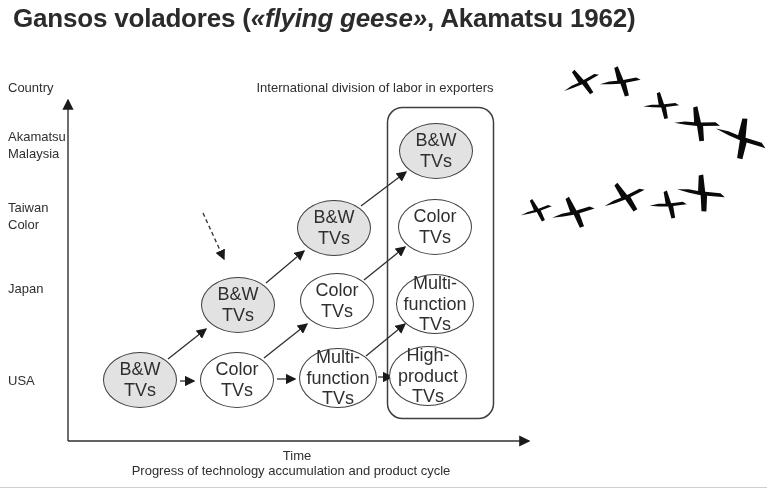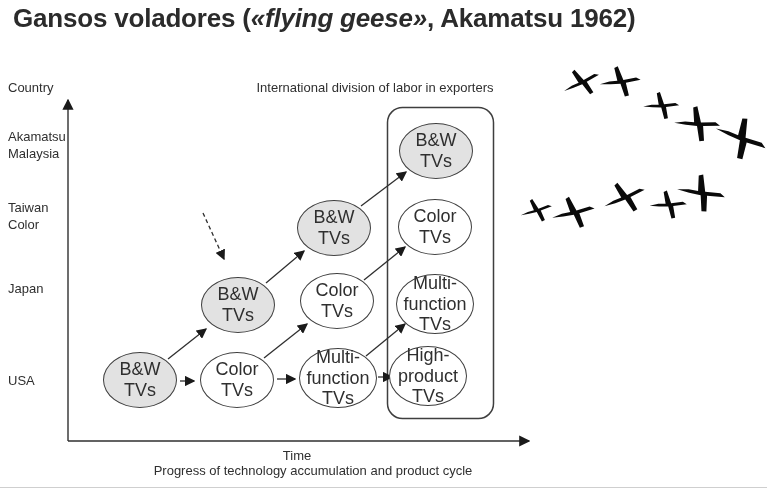--- a/index.html
+++ b/index.html
@@ -85,21 +85,21 @@
     <span>Japan</span>
   </div>
   <div class="lbl" style="left:8px;top:373px;text-align:center;">
     <span>USA</span>
   </div>
 
   <div class="lbl center" style="left:210px;top:80px;width:330px;">International division of labor in exporters</div>
 
 
   <div class="lbl center" style="left:247px;top:448px;width:100px;text-align:center;">Time</div>
-  <div class="lbl center" style="left:123px;top:463px;width:380px;">Progress of technology accumulation and product cycle</div>
+  <div class="lbl center" style="left:101px;top:463px;width:380px;">Progress of technology accumulation and product cycle</div>
 
   <div class="node shaded" style="left:103px;top:352px;width:74px;height:56px;">
     <span>B&amp;W</span>
     <span>TVs</span>
   </div>
   <div class="node" style="left:200px;top:352px;width:74px;height:56px;">
     <span>Color</span>
     <span>TVs</span>
   </div>
   <div class="node shaded" style="left:201px;top:277px;width:74px;height:56px;">

